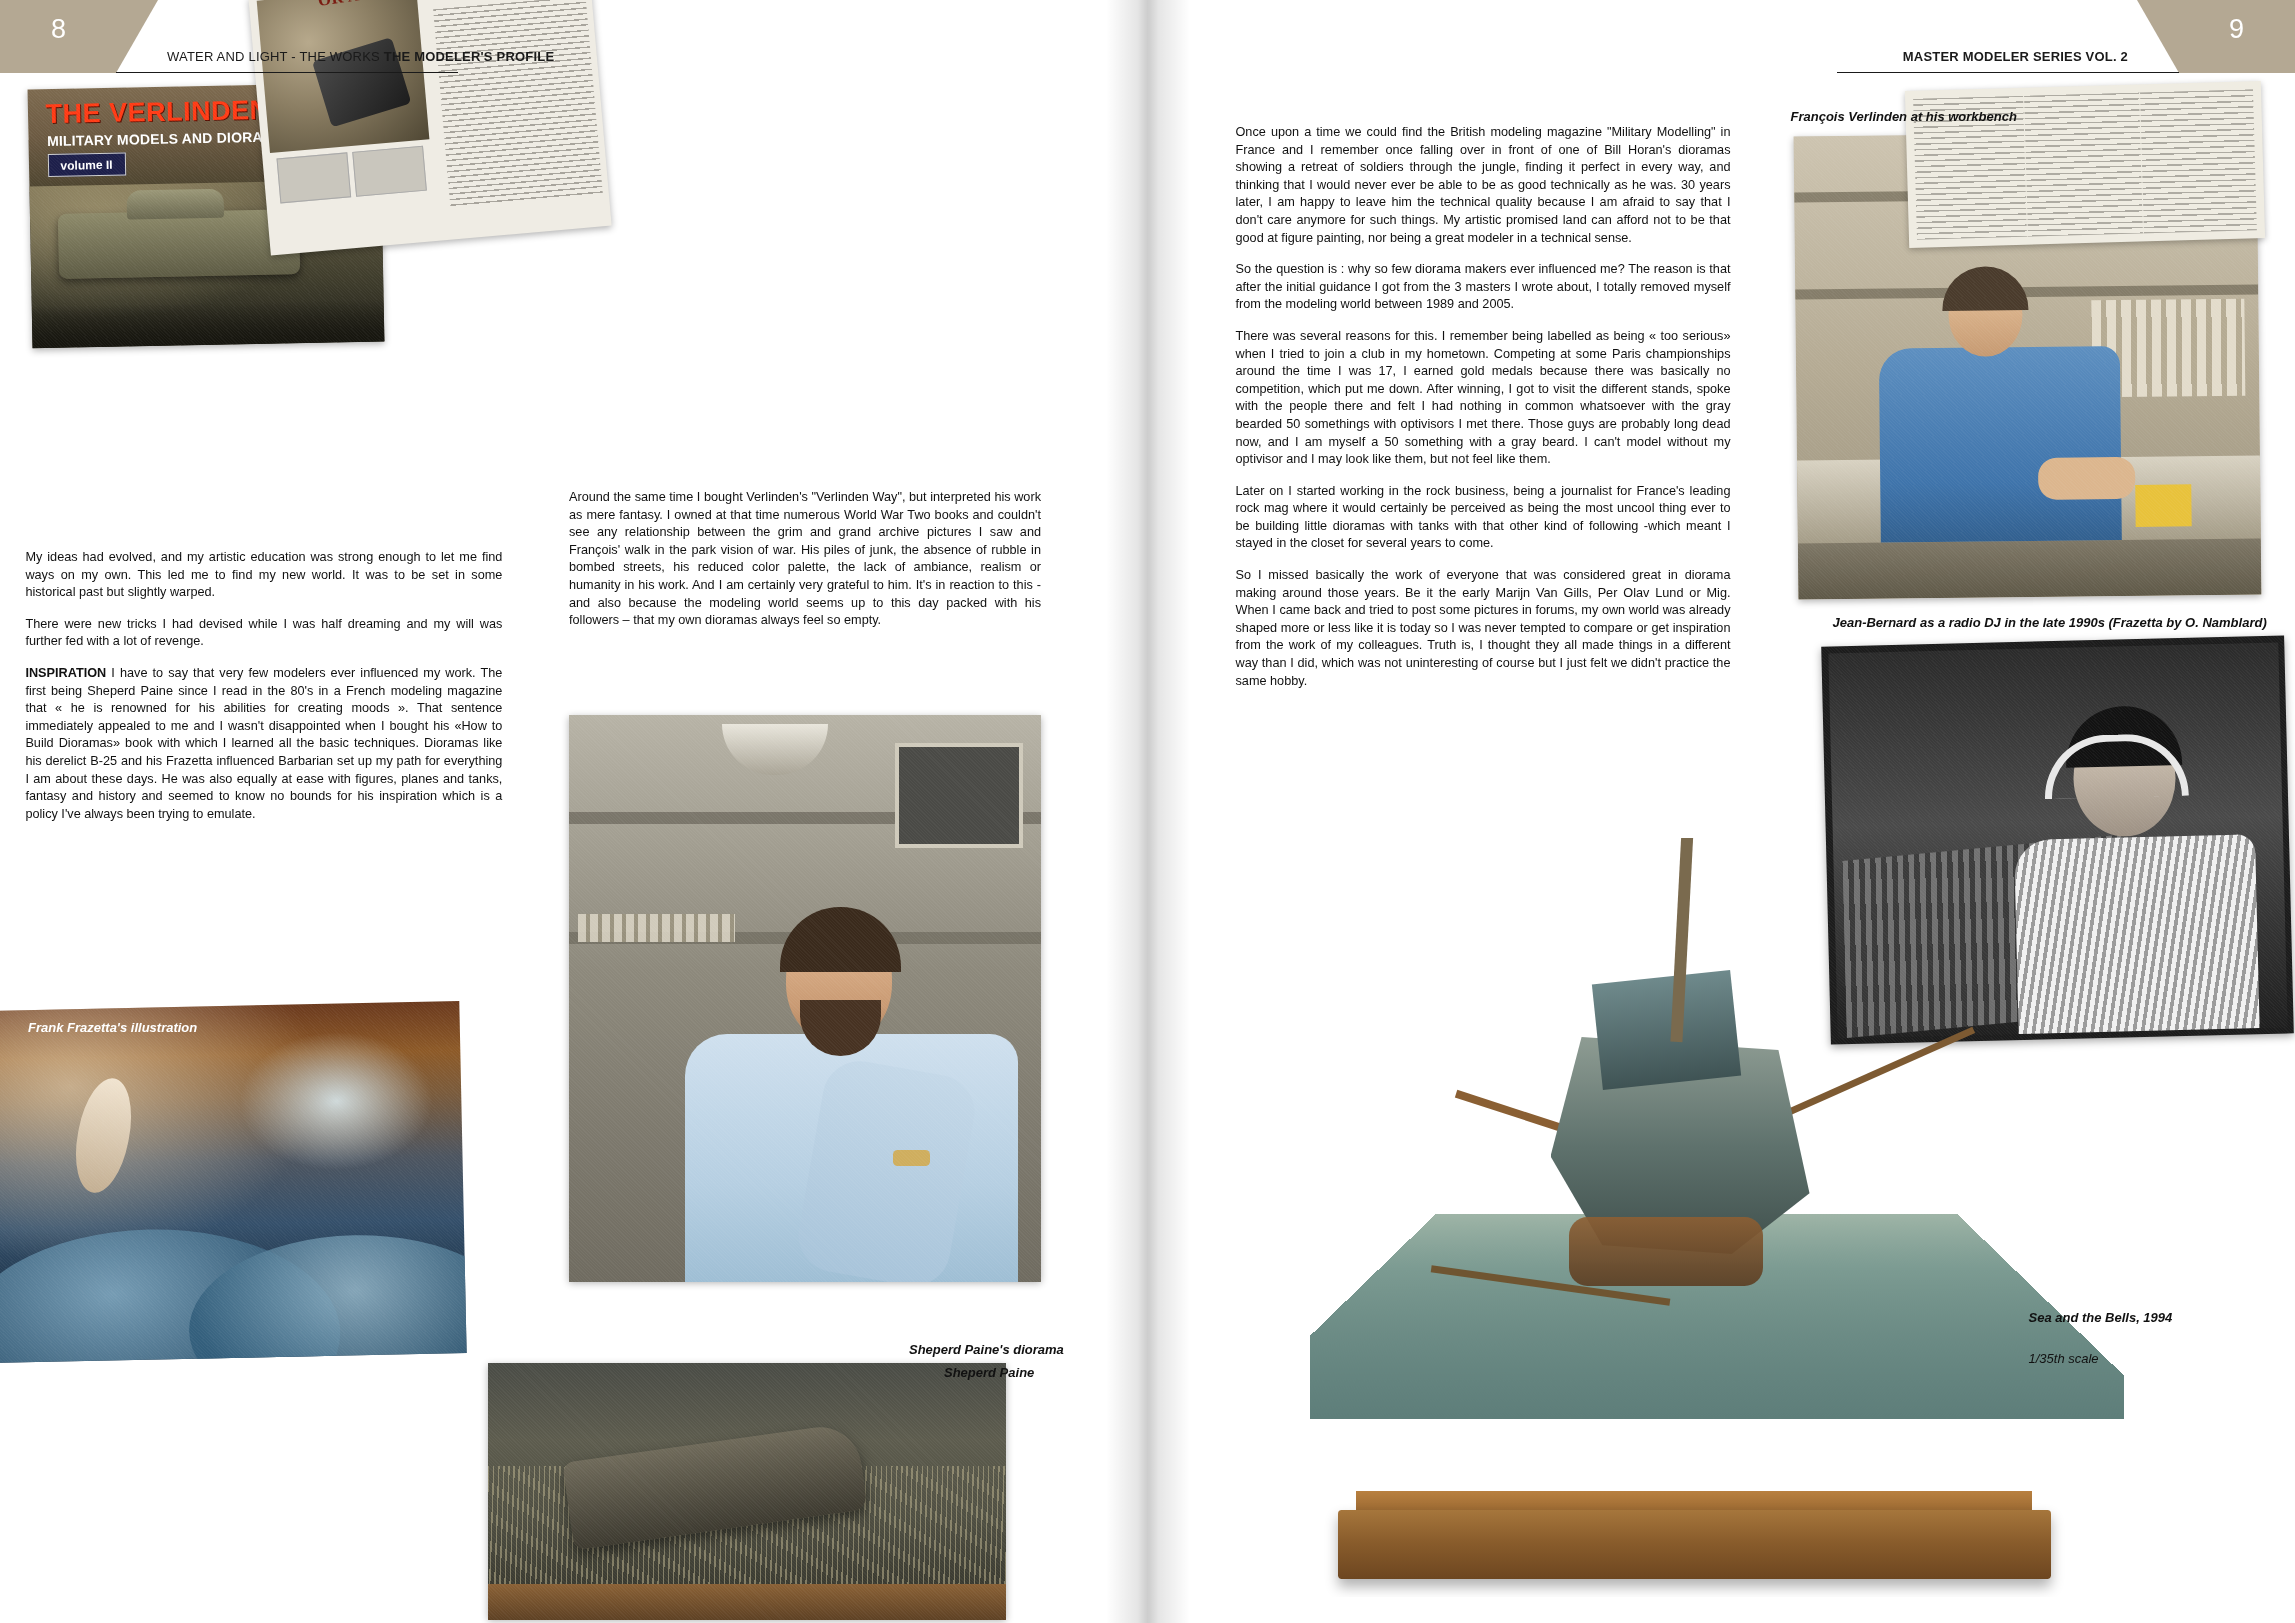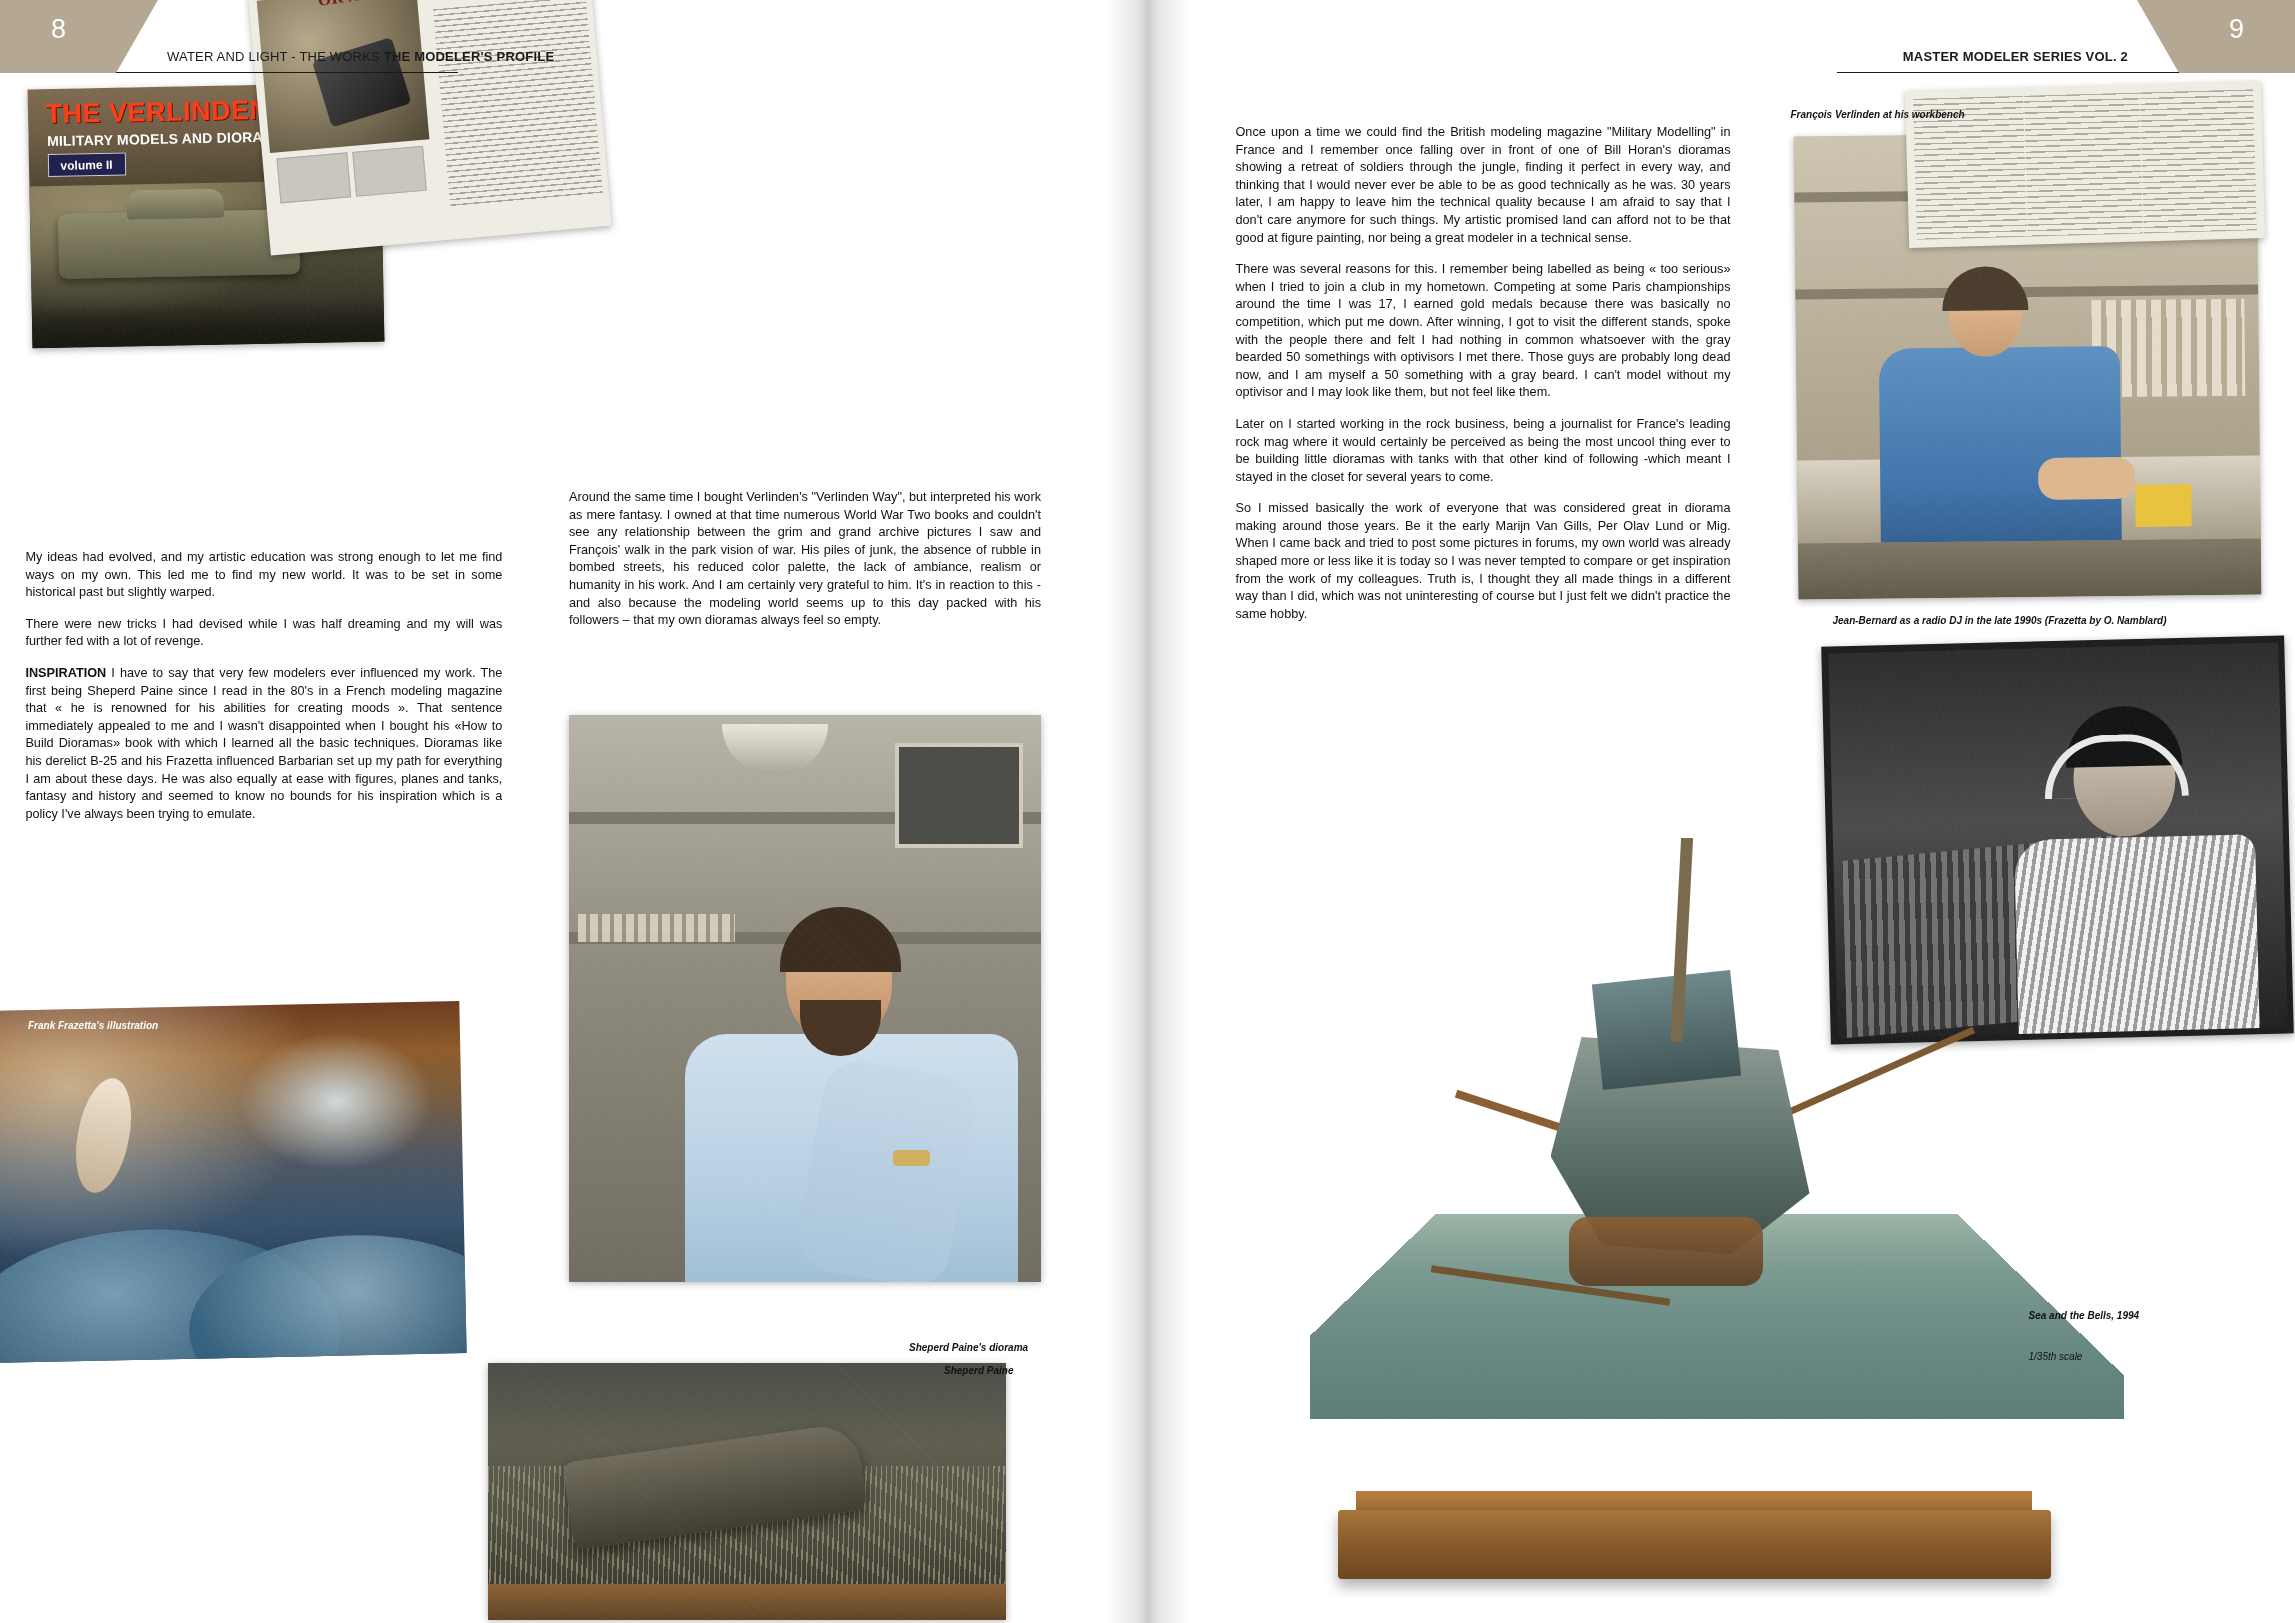--- a/index.html
+++ b/index.html
@@ -39,21 +39,21 @@
   .head-text-r{right:167px;}
   .head-text b{font-weight:bold;}
 
   
   .col{position:absolute;font-size:12.7px;line-height:17.6px;color:#111;text-align:justify;}
   .col p{margin:8px 0 14px 0;}
   .col p:last-child{margin-bottom:0;}
   .lead{font-weight:bold;}
 
   
-  .cap{position:absolute;font-size:10px;font-style:italic;color:#111;font-weight:bold;z-index:25;}
+  .cap{position:absolute;font-size:13px;font-style:italic;color:#111;font-weight:bold;z-index:25;}
   .cap-w{color:#ffffff;}
 
   
   .ph{position:absolute;overflow:hidden;background:#d8d5cf;box-shadow:0 2.3px 7.4px rgba(0,0,0,.30);}
   .ph-plain{box-shadow:none;}
 
   
   #book-cover{left:30px;top:86px;width:352px;height:259px;transform:rotate(-1.1deg);
      background:linear-gradient(to bottom,#7d6a4f 0%,#6d5b43 18%,#4e4530 38%,#3a3527 60%,#262317 100%);}
   #book-cover .cov-title{position:absolute;left:17.6px;top:10.2px;font-size:27px;font-weight:bold;letter-spacing:0.5px;
@@ -287,20 +287,21 @@
       <div class="folio-notch notch-r"></div>
       <div class="folio-num folio-num-r">9</div>
       <div class="head-rule head-rule-r"></div>
       <div class="head-text head-text-r">
         <b>MASTER MODELER SERIES VOL. 2</b>
       </div>
     </div>
 
     <div class="col" style="left:88px;top:116px;width:495px;">
       <p>Once upon a time we could find the British modeling magazine "Military Modelling" in France and I remember once falling over in front of one of Bill Horan's dioramas showing a retreat of soldiers through the jungle, finding it perfect in every way, and thinking that I would never ever be able to be as good technically as he was. 30 years later, I am happy to leave him the technical quality because I am afraid to say that I don't care anymore for such things. My artistic promised land can afford not to be that good at figure painting, nor being a great modeler in a technical sense.</p>
+      <p>So the question is : why so few diorama makers ever influenced me? The reason is that after the initial guidance I got from the 3 masters I wrote about, I totally removed myself from the modeling world between 1989 and 2005.</p>
       <p>There was several reasons for this. I remember being labelled as being « too serious» when I tried to join a club in my hometown. Competing at some Paris championships around the time I was 17, I earned gold medals because there was basically no competition, which put me down. After winning, I got to visit the different stands, spoke with the people there and felt I had nothing in common whatsoever with the gray bearded 50 somethings with optivisors I met there. Those guys are probably long dead now, and I am myself a 50 something with a gray beard. I can't model without my optivisor and I may look like them, but not feel like them.</p>
       <p>Later on I started working in the rock business, being a journalist for France's leading rock mag where it would certainly be perceived as being the most uncool thing ever to be building little dioramas with tanks with that other kind of following -which meant I stayed in the closet for several years to come.</p>
       <p>So I missed basically the work of everyone that was considered great in diorama making around those years. Be it the early Marijn Van Gills, Per Olav Lund or Mig. When I came back and tried to post some pictures in forums, my own world was already shaped more or less like it is today so I was never tempted to compare or get inspiration from the work of my colleagues. Truth is, I thought they all made things in a different way than I did, which was not uninteresting of course but I just felt we didn't practice the same hobby.</p>
     </div>
 
     <div class="ph" id="verlinden" style="left:648px;top:134px;">
       <div class="bg"></div>
       <div class="shelfA"></div>
       <div class="shelfB"></div>
       <div class="bench"></div>

